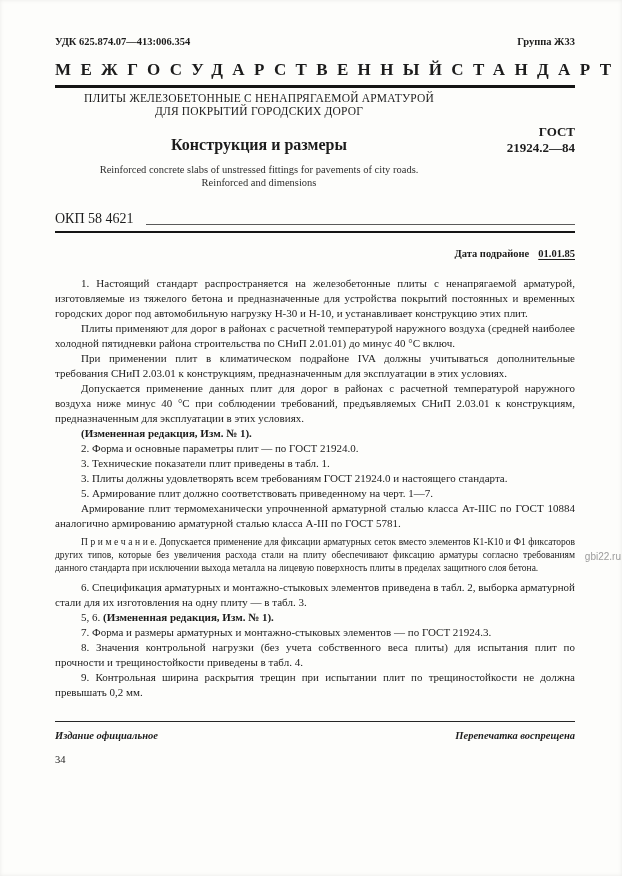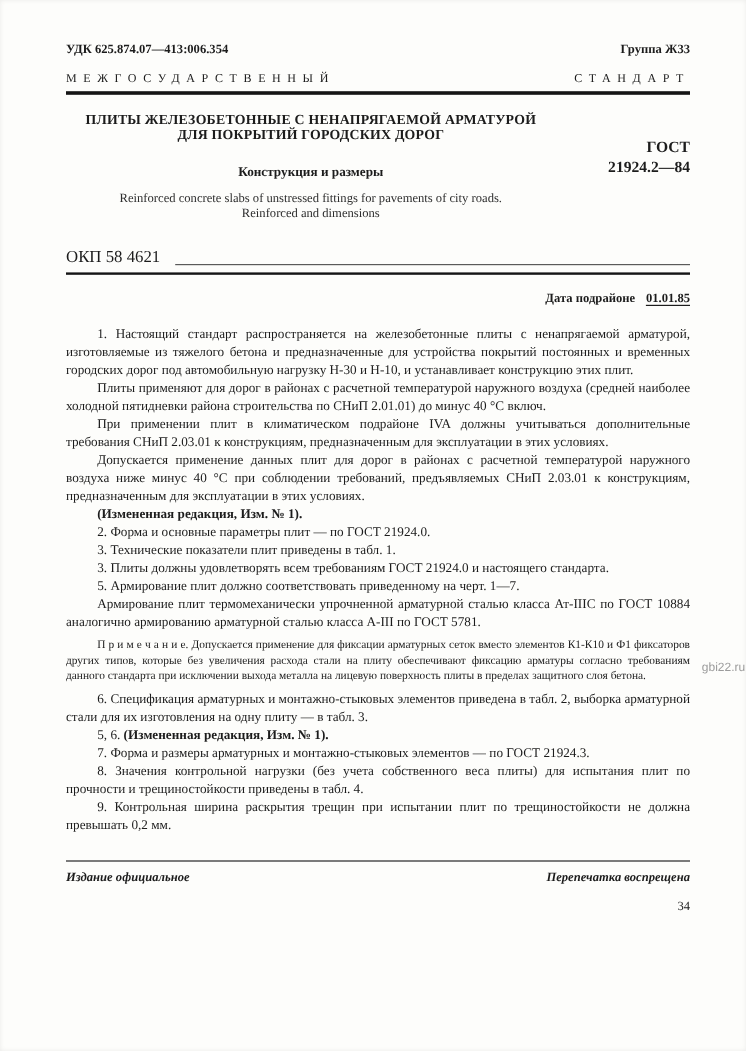--- a/index.html
+++ b/index.html
@@ -5,42 +5,42 @@
   html,body{margin:0;padding:0;background:#eceae7;}
   .page{
     width:622px;height:876px;background:#fdfdfb;position:relative;overflow:hidden;
     font-family:"Liberation Serif","DejaVu Serif",serif;color:#1c1c1c;
     box-sizing:border-box;padding:36px 47px 0 55px;
     box-shadow:inset 0 0 4px rgba(0,0,0,0.08);
   }
   .row-sb{display:flex;justify-content:space-between;align-items:center;}
   .meta{font-weight:bold;font-size:10.5px;}
   .std-row{margin-top:13px;}
-  .std-word{font-weight:normal;font-size:10px;letter-spacing:0.55em;white-space:nowrap;}
+  .std-word{font-weight:bold;font-size:17px;letter-spacing:0.55em;white-space:nowrap;}
   .rule-thick{height:2.5px;background:#151515;margin-top:5px;}
   .head-block{display:flex;}
   .head-left{flex:1;text-align:center;}
   .head-right{width:112px;flex-shrink:0;}
-  .doc-title{font-weight:bold;font-size:11.5px;line-height:13.5px;margin-top:15px;letter-spacing:0.2px;}
-  .sub-ru{font-weight:bold;font-size:11px;margin-top:17px;}
+  .doc-title{font-weight:normal;font-size:11.5px;line-height:13.5px;margin-top:4px;letter-spacing:0.2px;}
+  .sub-ru{font-weight:bold;font-size:16px;margin-top:17px;}
   .sub-en{font-size:10.5px;line-height:13.5px;margin-top:9px;color:#2e2e2e;}
   .gost{font-weight:bold;font-size:13px;line-height:16px;text-align:right;margin-top:36px;}
   .okp-row{display:flex;align-items:flex-end;font-size:14px;margin-top:21px;}
   .okp-line{flex:1;border-bottom:1px solid #5a5a5a;margin:0 0 2px 12px;}
   .rule-thick2{height:2.5px;background:#151515;margin-top:4px;}
   .date-row{text-align:right;font-weight:bold;font-size:10.5px;margin-top:15px;}
   .date-value{text-decoration:underline;text-underline-offset:2px;margin-left:9px;}
   .body-text{margin-top:17px;font-size:11px;line-height:15px;text-align:justify;}
   .body-text p{margin:0;text-indent:26px;}
   .body-text p.b{font-weight:bold;}
   .body-text p .b{font-weight:bold;}
   .body-text p.note{font-size:9.5px;line-height:13.2px;margin:5px 0 4px;}
   .footer-rule{height:1.5px;background:#262626;margin-top:21px;}
   .footer-row{display:flex;justify-content:space-between;font-weight:bold;font-size:10.5px;margin-top:8px;font-style:italic;}
-  .page-num{text-align:right;font-size:10.5px;margin-top:13px;}
+  .page-num{text-align:left;font-size:10.5px;margin-top:13px;}
   .watermark{position:absolute;right:1px;top:551px;font-size:10px;color:#9b9b9b;
     font-family:"Liberation Sans","DejaVu Sans",sans-serif;padding-left:34px;}
 </style>
 </head>
 <body>
 
 <div class="page">
 
   <div class="row-sb">
     <span class="meta">УДК 625.874.07—413:006.354</span>

